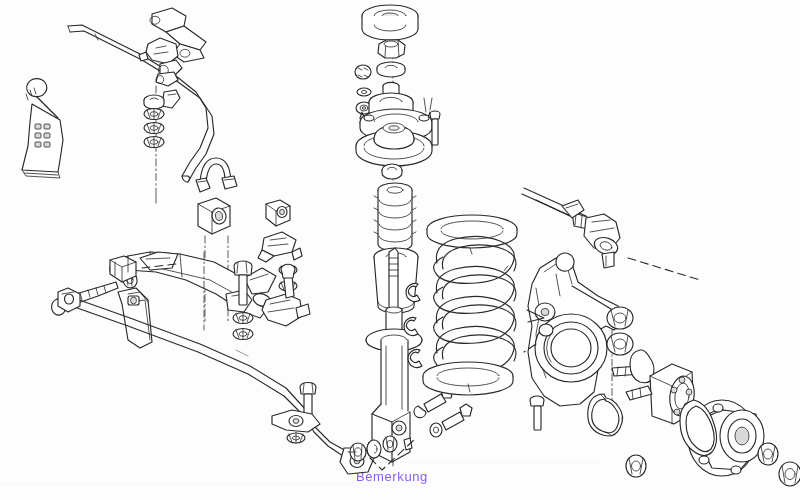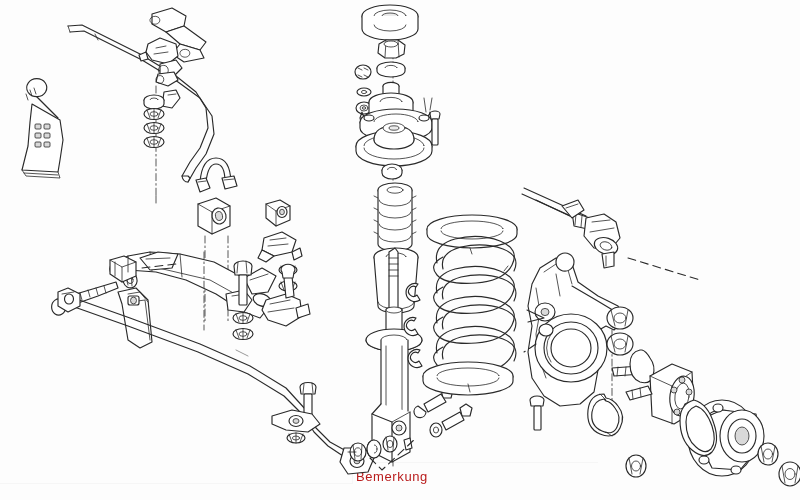--- a/index.html
+++ b/index.html
@@ -1,19 +1,19 @@
 <!DOCTYPE html>
 <html><head>
 <meta charset="utf-8">
 <style>
   html,body{margin:0;padding:0;background:#ffffff;}
   body{font-family:"Liberation Sans", sans-serif;}
   #stage{position:relative;width:800px;height:500px;background:#fdfdfd;overflow:hidden;}
   #stage svg{position:absolute;left:0;top:0;}
-  .wm{position:absolute;color:#b91c1c;font-size:13px;letter-spacing:.6px;
+  .wm{position:absolute;color:#8b5cf6;font-size:13px;letter-spacing:.6px;
       font-family:"Liberation Sans",sans-serif;user-select:none;}
   .rule{position:absolute;background:#f6f6f6;height:1px;}
   .vrule{position:absolute;background:#f6f6f6;width:1px;}
 </style>
 </head>
 <body>
 
 <div id="stage">
 
   <div class="rule" style="left:352px;top:462px;width:246px;"></div>

